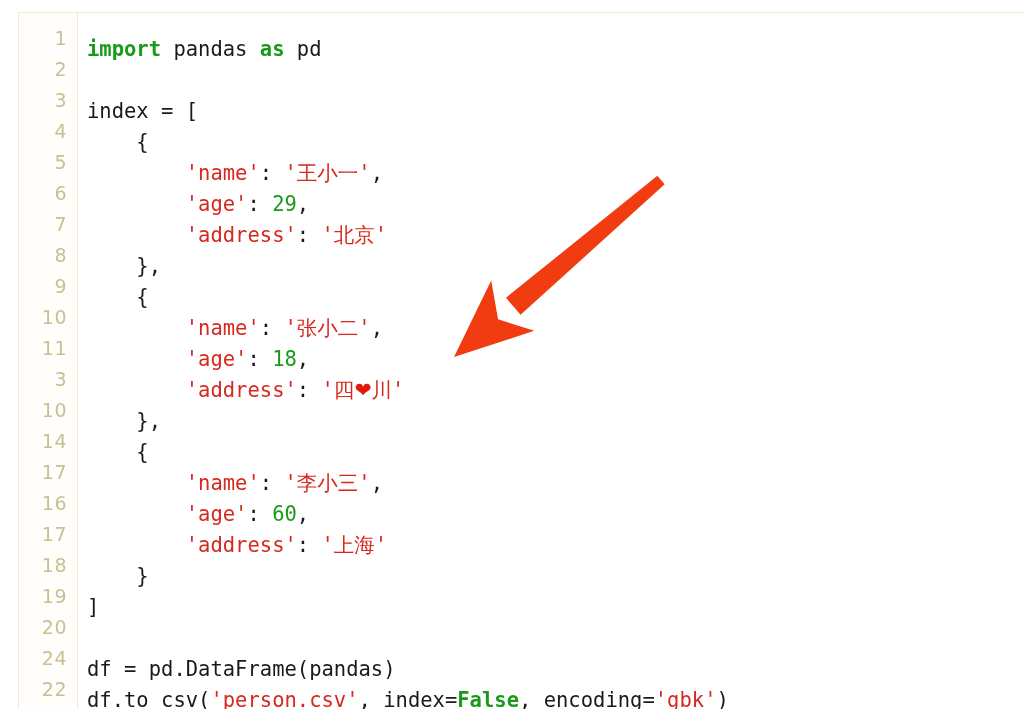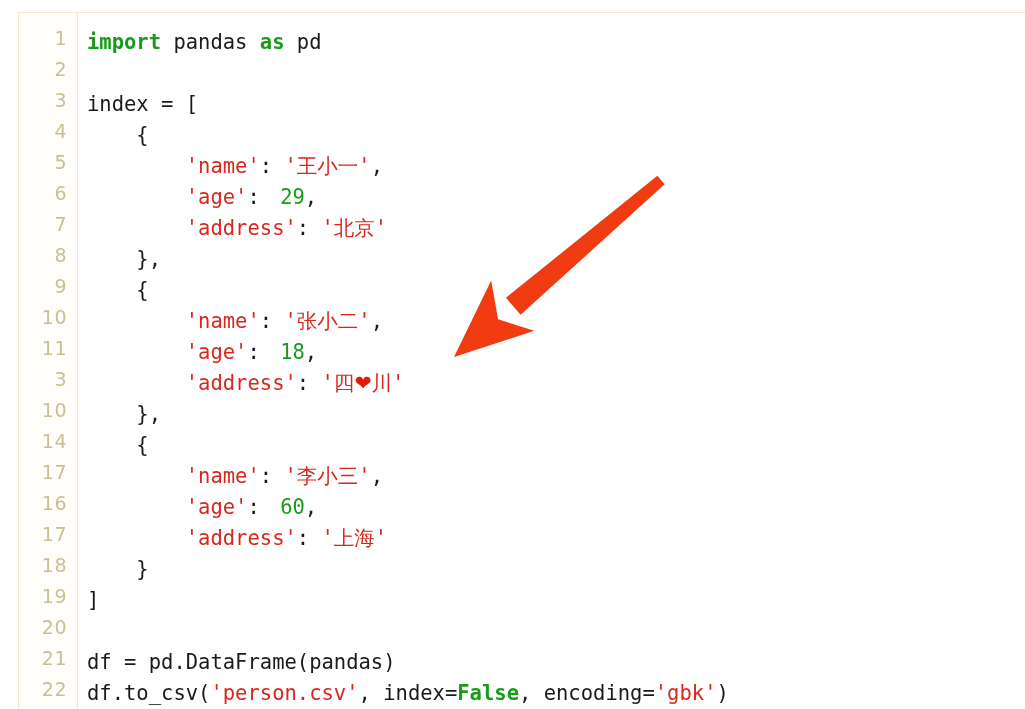--- a/index.html
+++ b/index.html
@@ -61,30 +61,30 @@
     color: #c9bf95;
     font-size: 19px;
     font-family: "DejaVu Sans", "Liberation Sans", sans-serif;
     letter-spacing: 0.5px;
     user-select: none;
   }
 
   .src {
     position: absolute;
     left: 68px;
-    top: 4px;
+    top: 11px;
     font-size: 20.5px;
     color: #1a1a1a;
     font-family: "DejaVu Sans Mono", "Liberation Mono", monospace;
     letter-spacing: 0px;
   }
 
   .kw  { color: #1a9a1a; font-weight: bold; }
   .str { color: #d6281e; text-align: center; }
-  .num { color: #1a9a1a; margin-left: 8px; }
+  .num { color: #1a9a1a; }
   .pl  { color: #1a1a1a; }
   .heart { color: #e01b0c; font-family: "DejaVu Sans", sans-serif; }
 
   #arrow-annotation {
     position: absolute;
     left: 0;
     top: 0;
     width: 1025px;
     height: 709px;
     pointer-events: none;
@@ -109,21 +109,21 @@
       <div class="code-row"><span class="ln">11</span><span class="src"><span class="pl">        </span><span class="str">'age'</span><span class="pl">: </span><span class="num">18</span><span class="pl">,</span></span></div>
       <div class="code-row"><span class="ln">3</span><span class="src"><span class="pl">        </span><span class="str">'address'</span><span class="pl">: </span><span class="str">'四</span><span class="heart">❤</span><span class="str">川'</span></span></div>
       <div class="code-row"><span class="ln">10</span><span class="src"><span class="pl">    },</span></span></div>
       <div class="code-row"><span class="ln">14</span><span class="src"><span class="pl">    {</span></span></div>
       <div class="code-row"><span class="ln">17</span><span class="src"><span class="pl">        </span><span class="str">'name'</span><span class="pl">: </span><span class="str">'李小三'</span><span class="pl">,</span></span></div>
       <div class="code-row"><span class="ln">16</span><span class="src"><span class="pl">        </span><span class="str">'age'</span><span class="pl">: </span><span class="num">60</span><span class="pl">,</span></span></div>
       <div class="code-row"><span class="ln">17</span><span class="src"><span class="pl">        </span><span class="str">'address'</span><span class="pl">: </span><span class="str">'上海'</span></span></div>
       <div class="code-row"><span class="ln">18</span><span class="src"><span class="pl">    }</span></span></div>
       <div class="code-row"><span class="ln">19</span><span class="src"><span class="pl">]</span></span></div>
       <div class="code-row"><span class="ln">20</span><span class="src"></span></div>
-      <div class="code-row"><span class="ln">21</span><span class="src"><span class="pl">df = pd.DataFrame(pandas)</span></span></div>
+      <div class="code-row"><span class="ln">24</span><span class="src"><span class="pl">df = pd.DataFrame(pandas)</span></span></div>
       <div class="code-row"><span class="ln">22</span><span class="src"><span class="pl">df.to_csv(</span><span class="str">'person.csv'</span><span class="pl">, index=</span><span class="kw">False</span><span class="pl">, encoding=</span><span class="str">'gbk'</span><span class="pl">)</span></span></div>
     </div>
 </div>
 
 <svg id="arrow-annotation" viewBox="0 0 1025 709" xmlns="http://www.w3.org/2000/svg">
   <g id="arrow-group">
       <polygon points="657.3444036642586,175.7248110649804 664.6555963357414,184.2751889350196 520.5938125704213,314.8594420144251 505.9714272274557,297.7586862743467" fill="#f03c10"></polygon>
       <polygon points="454,357 491.18657093623494,280.4679221371563 498.0819481299799,319.3067400047998 534.2738664135069,330.85814905125403" fill="#f03c10"></polygon>
     </g>
 </svg>

